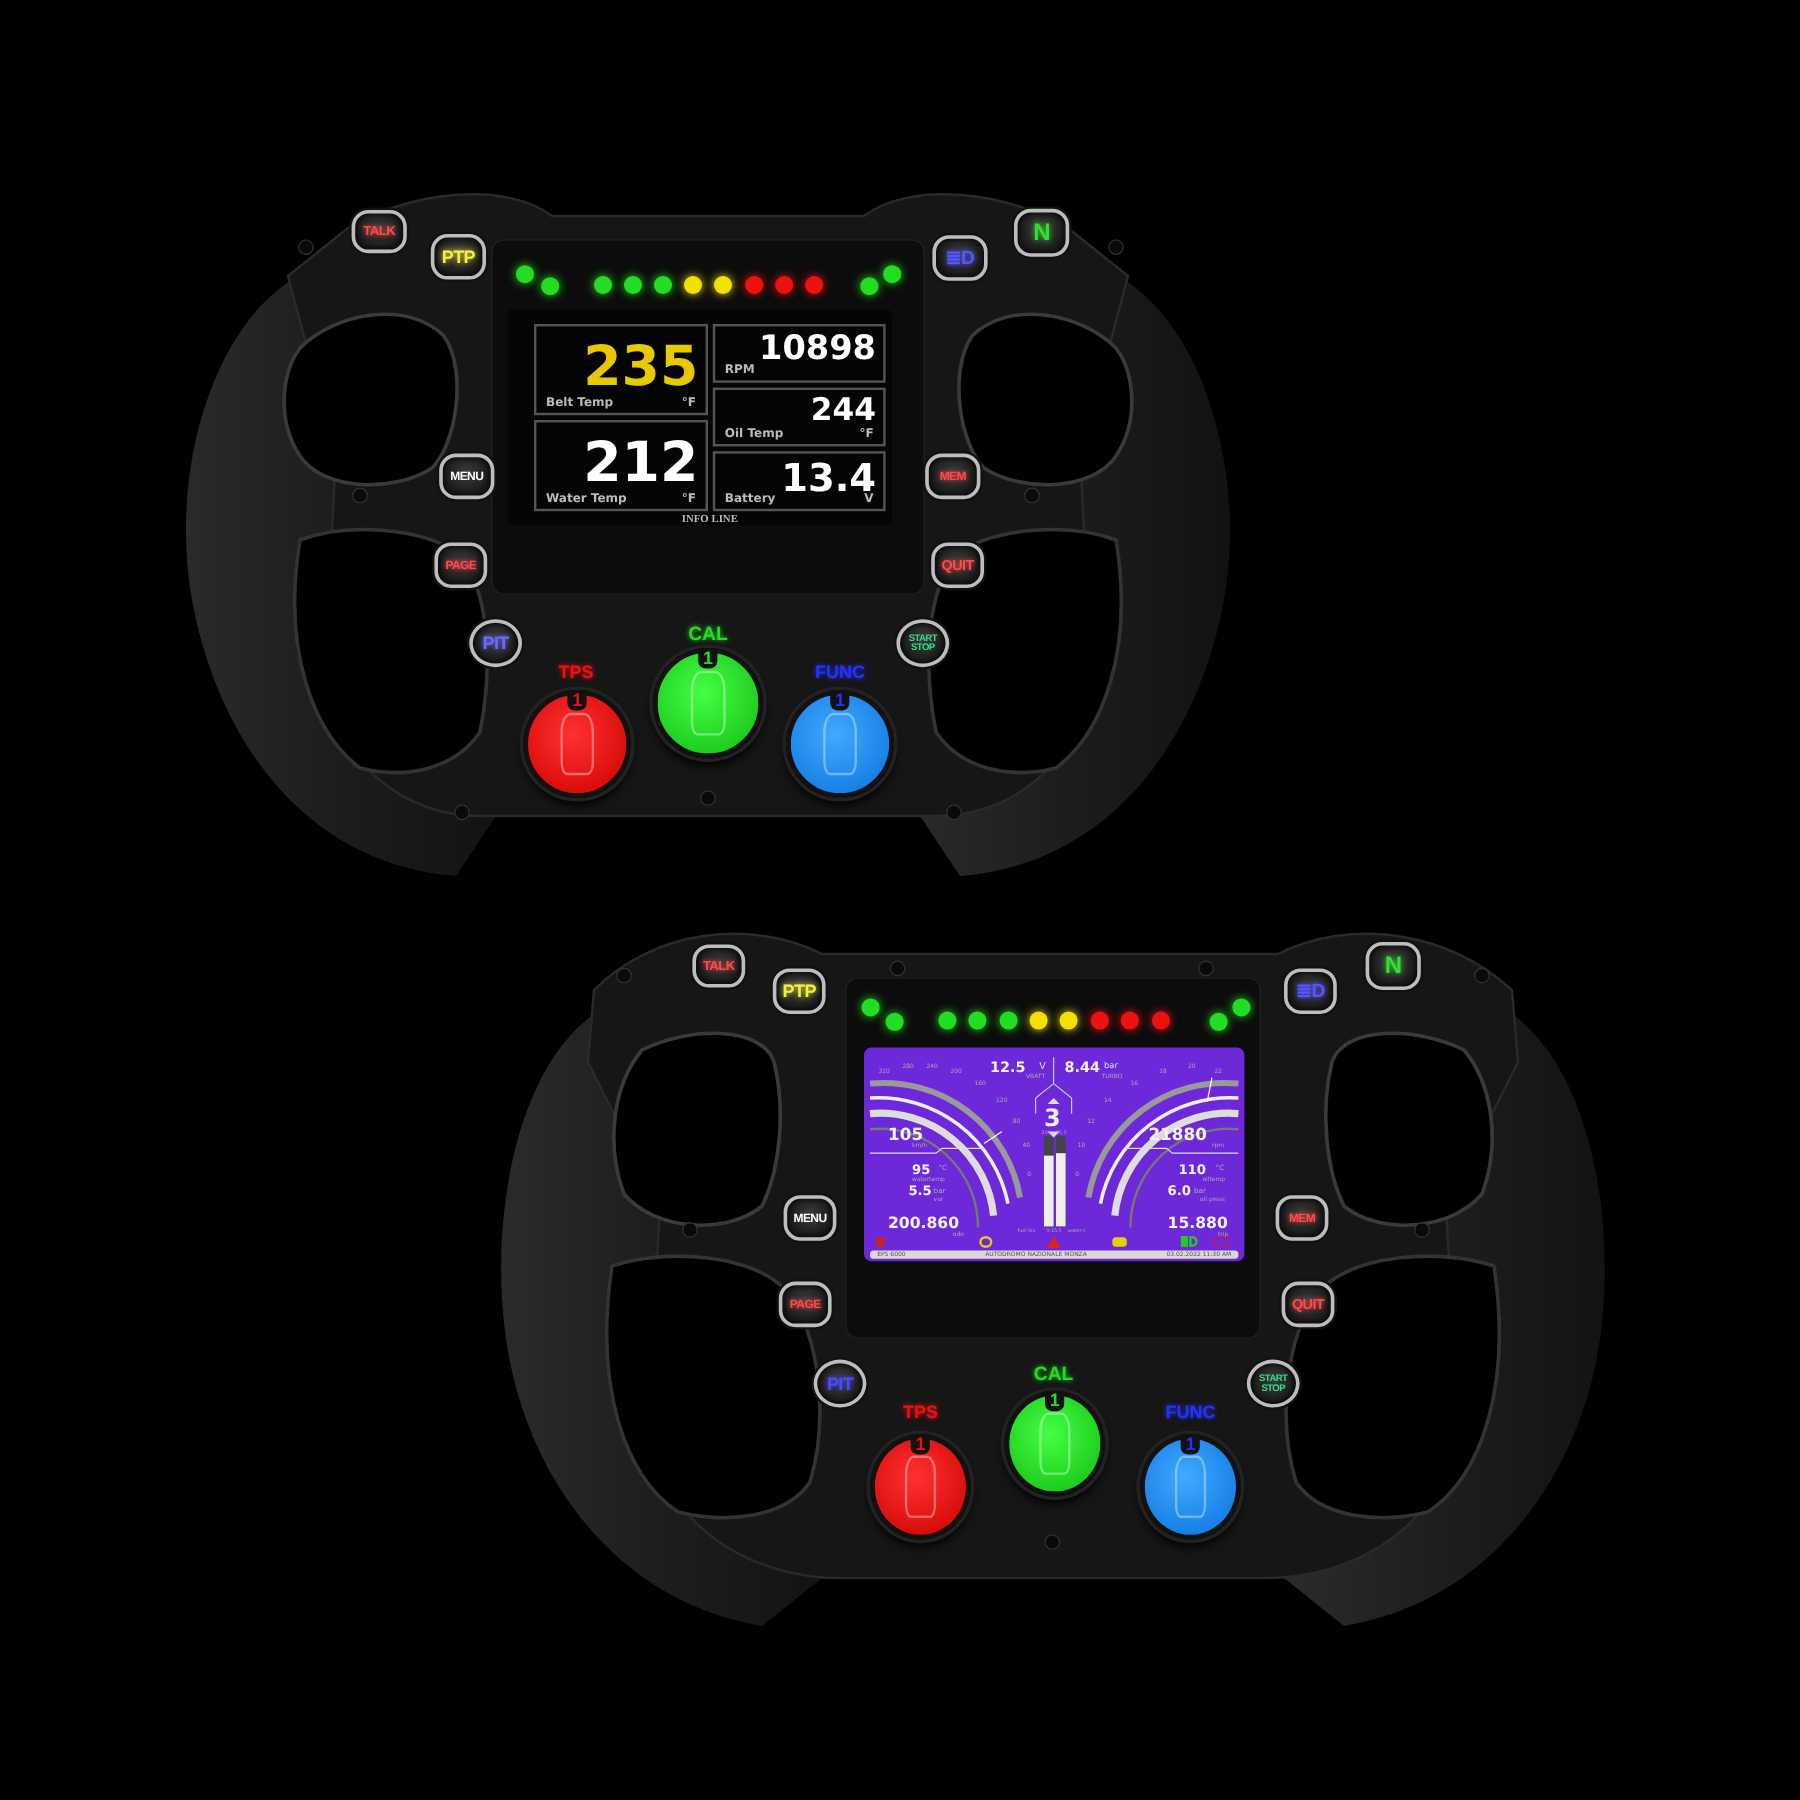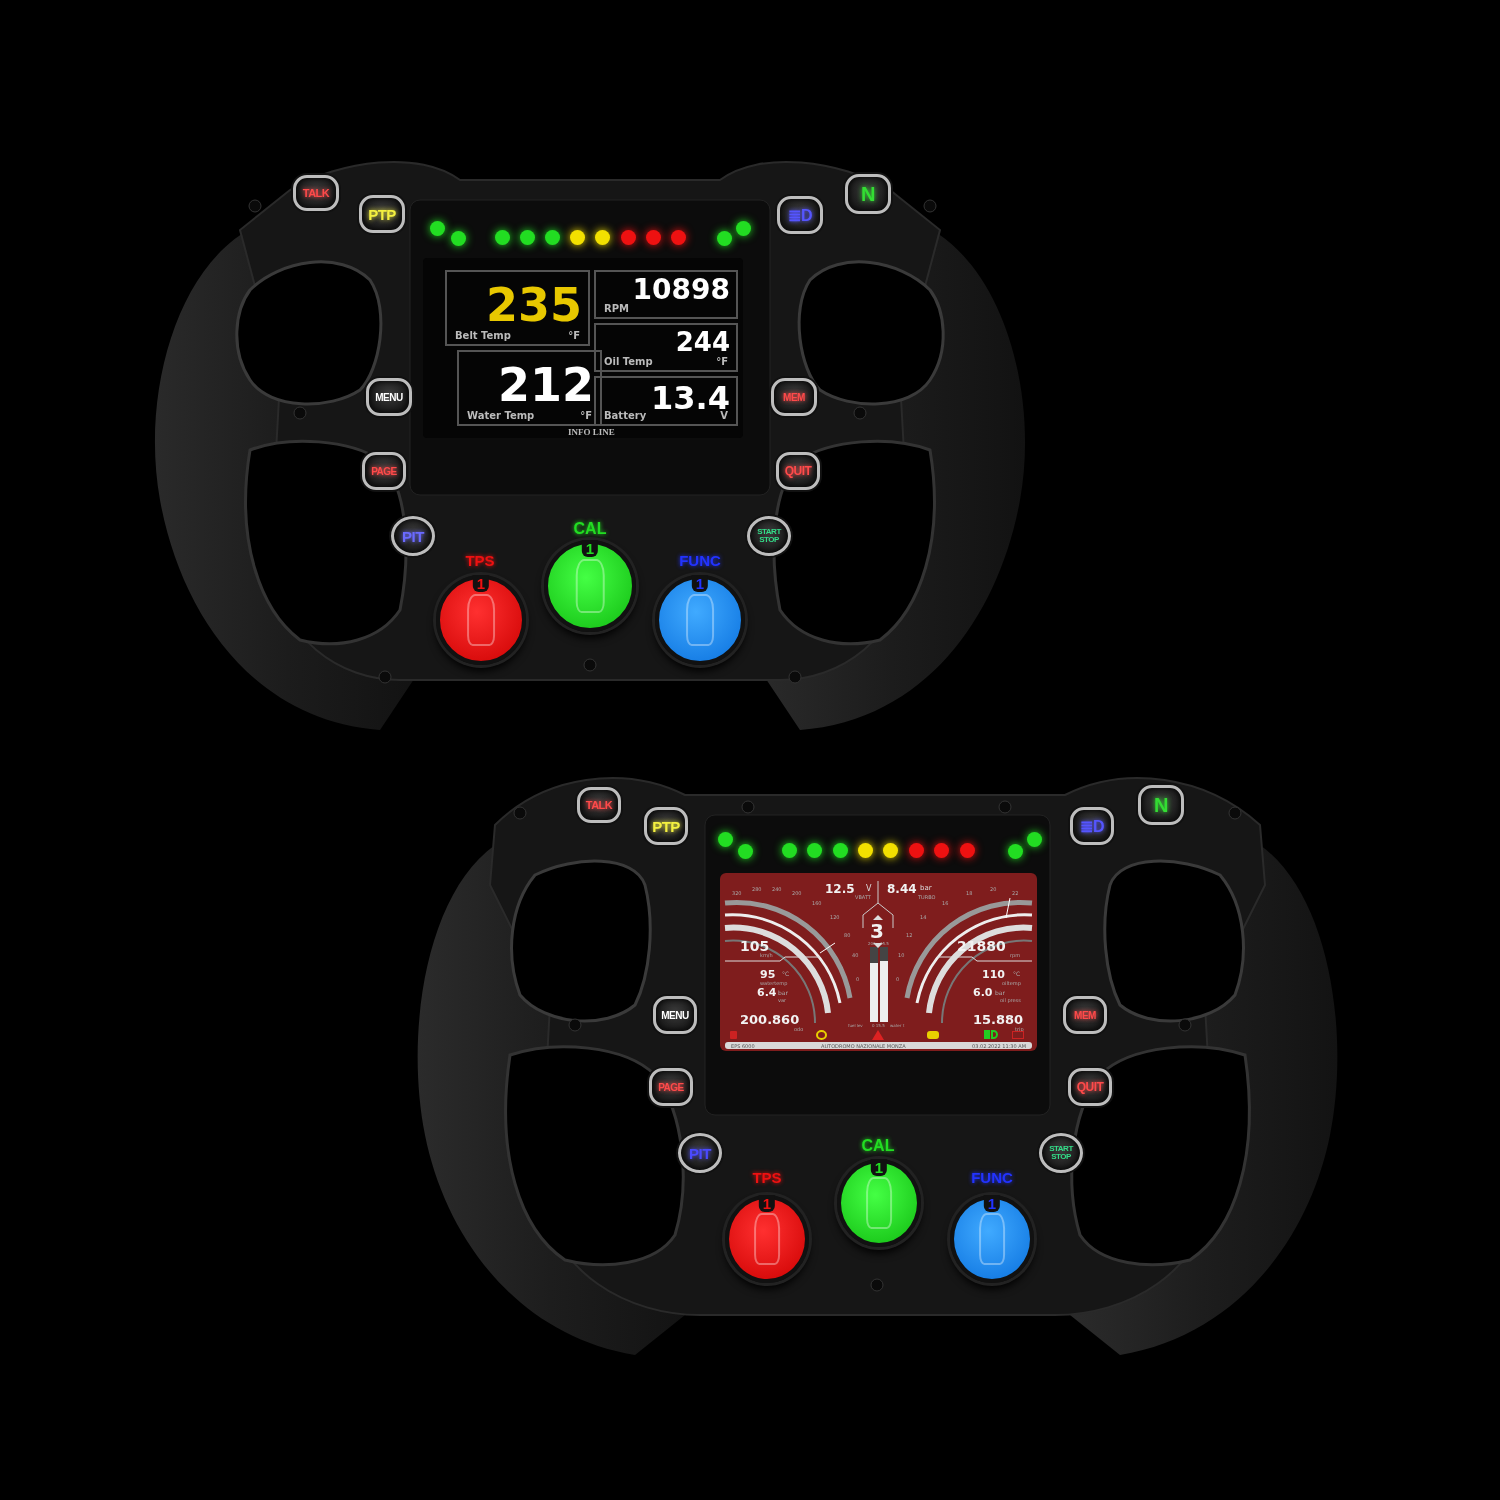--- a/index.html
+++ b/index.html
@@ -28,21 +28,21 @@
     border-radius: 0 0 6px 6px; padding: 0 4px; font-family: "Liberation Sans", sans-serif; font-weight: bold; font-size: 15px; }
 
   
   .screen1 { position: absolute; background: #050505; border-radius: 4px; }
   .cell { position: absolute; border: 2px solid #555; }
   .cell .val { position: absolute; right: 6px; font-family: "DejaVu Sans", sans-serif; font-weight: bold; line-height: 1; }
   .cell .lbl { position: absolute; left: 8px; bottom: 3px; font-size: 10px; color: #bbb; font-weight: bold; }
   .cell .unit { position: absolute; right: 8px; bottom: 3px; font-size: 10px; color: #bbb; font-weight: bold; }
 
   
-  .screen2 { position: absolute; background: #7f1d1d; border-radius: 6px; overflow: hidden; }
+  .screen2 { position: absolute; background: #6d28d9; border-radius: 6px; overflow: hidden; }
   .s2txt { position: absolute; font-family: "DejaVu Sans", sans-serif; font-weight: bold; color: #f2f2f2; line-height: 1; }
   .s2small { position: absolute; font-size: 5px; color: #aaa; line-height: 1; }
   .statusbar { position: absolute; background: #d9d9d9; border-radius: 3px; color: #555; font-size: 5px; display: flex; justify-content: space-between; align-items: center; padding: 0 6px; }
   .warn { position: absolute; width: 12px; height: 10px; }
 </style>
 </head>
 <body>
 
 <div class="wheel" style="left:140px;top:140px;width:900px;height:600px;">
   <svg class="body" width="900" height="600" viewBox="0 0 900 600">
@@ -89,21 +89,21 @@
     <div class="led" style="left:577px;top:91px;background:#22dd22;box-shadow:0 0 8px #22dd22;"></div>
     <div class="led" style="left:596px;top:81px;background:#22dd22;box-shadow:0 0 8px #22dd22;"></div>
   </div>
 
   <div class="screen1" style="left:283px;top:118px;width:320px;height:180px;">
     <div class="cell" style="left:22px;top:12px;width:145px;height:76px;text-align:center;">
       <span class="val" style="top:10px;font-size:46px;color:#e8c800;">235</span>
       <span class="lbl">Belt Temp</span>
       <span class="unit">°F</span>
     </div>
-    <div class="cell" style="left:22px;top:92px;width:145px;height:76px;margin-left:12px;">
+    <div class="cell" style="left:22px;top:92px;width:145px;height:76px;">
       <span class="val" style="top:10px;font-size:46px;">212</span>
       <span class="lbl">Water Temp</span>
       <span class="unit">°F</span>
     </div>
     <div class="cell" style="left:171px;top:12px;width:144px;height:49px;">
       <span class="val" style="top:4px;font-size:28px;">10898</span>
       <span class="lbl">RPM</span>
     </div>
     <div class="cell" style="left:171px;top:65px;width:144px;height:49px;">
       <span class="val" style="top:4px;font-size:26px;">244</span>
@@ -264,21 +264,21 @@
     <div class="s2small" style="left:200px;top:12px;font-size:7px;color:#ddd;">bar</div>
     <div class="s2small" style="left:198px;top:22px;">TURBO</div>
 
     <div class="s2txt" style="left:150px;top:48px;font-size:20px;">3</div>
 
     <div class="s2txt" style="left:20px;top:66px;font-size:14px;">105</div>
     <div class="s2small" style="left:40px;top:80px;">km/h</div>
     <div class="s2txt" style="left:40px;top:96px;font-size:11px;">95</div>
     <div class="s2small" style="left:62px;top:98px;font-size:6px;">°C</div>
     <div class="s2small" style="left:40px;top:108px;">watertemp</div>
-    <div class="s2txt" style="left:37px;top:114px;font-size:11px;">6.4</div>
+    <div class="s2txt" style="left:37px;top:114px;font-size:11px;">5.5</div>
     <div class="s2small" style="left:58px;top:117px;font-size:6px;">bar</div>
     <div class="s2small" style="left:58px;top:125px;">var</div>
     <div class="s2txt" style="left:20px;top:140px;font-size:13px;">200.860</div>
     <div class="s2small" style="left:74px;top:154px;">odo</div>
 
     <div class="s2txt" style="left:237px;top:66px;font-size:14px;">21880</div>
     <div class="s2small" style="left:290px;top:80px;">rpm</div>
     <div class="s2txt" style="left:262px;top:96px;font-size:11px;">110</div>
     <div class="s2small" style="left:293px;top:98px;font-size:6px;">°C</div>
     <div class="s2small" style="left:282px;top:108px;">oiltemp</div>

